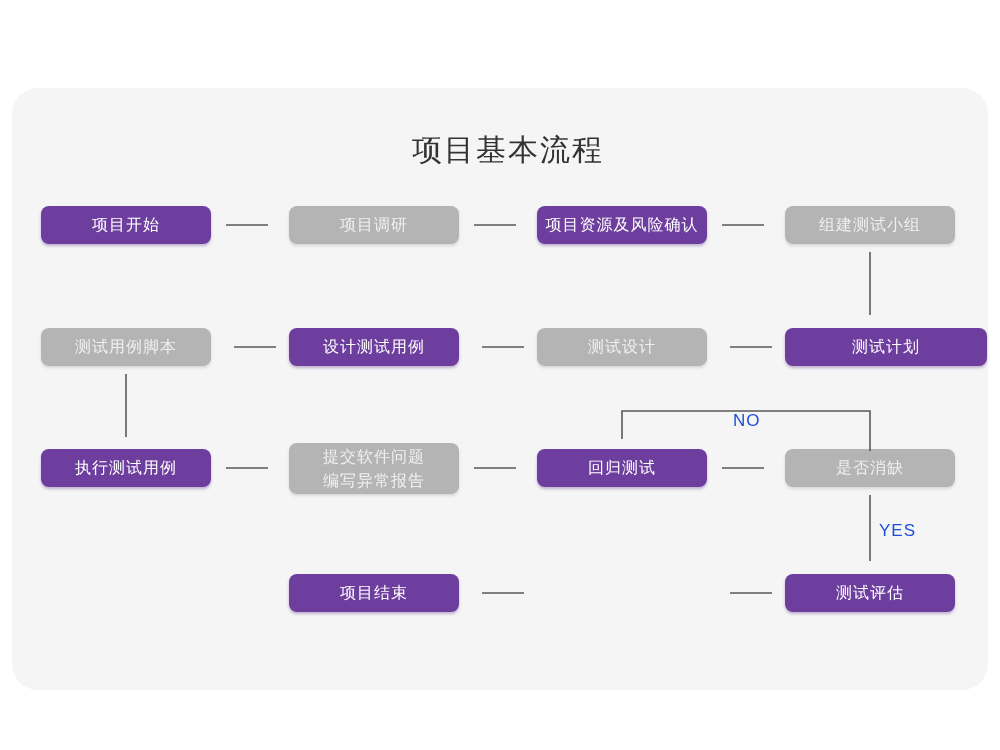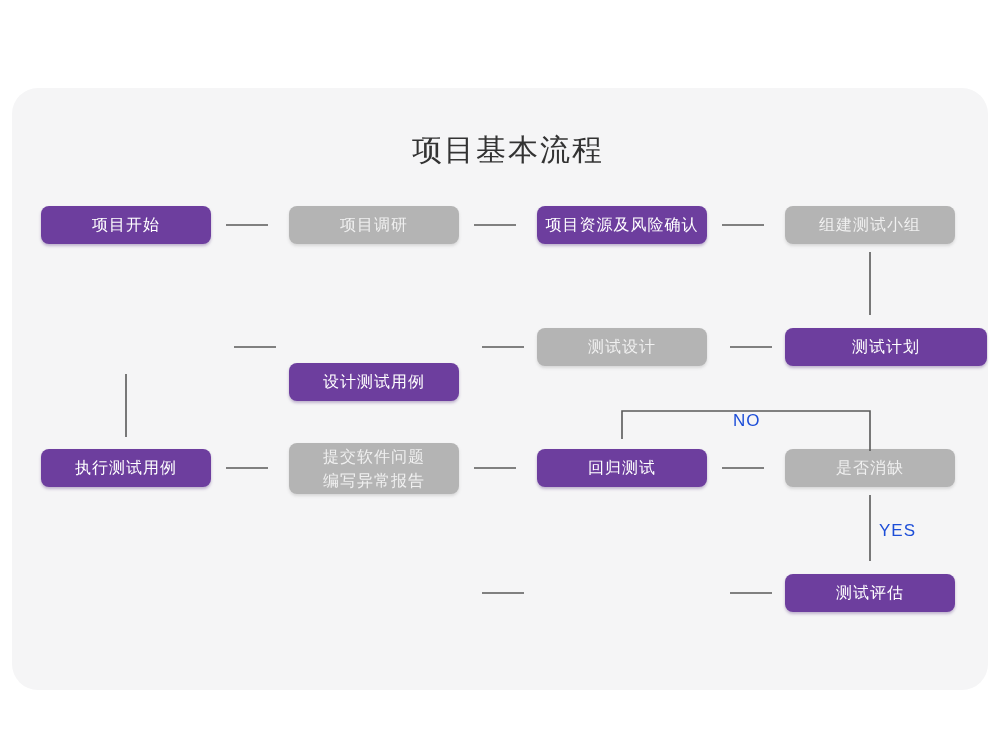--- a/index.html
+++ b/index.html
@@ -122,29 +122,30 @@
 
   <div class="node gray" style="left:785px; top:206px; width:170px; height:38px;">组建测试小组</div>
 
   <div class="conn" style="left:862px; top:252px;">
     <svg width="20" height="72" viewBox="0 0 20 72">
       <line x1="8" y1="0" x2="8" y2="63"></line>
       <polyline points="2,54 8,66 14,54" fill="none"></polyline>
     </svg>
   </div>
 
+  <div class="node gray" style="left:41px; top:328px; width:170px; height:38px;">测试用例脚本</div>
 
   <div class="conn" style="left:226px; top:335px;">
     <svg width="50" height="24" viewBox="0 0 50 24">
       <line x1="8" y1="12" x2="50" y2="12"></line>
       <polyline points="17,5 6,12 17,19" fill="none"></polyline>
     </svg>
   </div>
 
-  <div class="node purple" style="left:289px; top:328px; width:170px; height:38px;margin-top:35px;">设计测试用例</div>
+  <div class="node purple" style="left:289px; top:328px; width:170px; height:38px;">设计测试用例</div>
 
   <div class="conn" style="left:474px; top:335px;">
     <svg width="50" height="24" viewBox="0 0 50 24">
       <line x1="8" y1="12" x2="50" y2="12"></line>
       <polyline points="17,5 6,12 17,19" fill="none"></polyline>
     </svg>
   </div>
 
   <div class="node gray" style="left:537px; top:328px; width:170px; height:38px;">测试设计</div>
 
@@ -203,20 +204,21 @@
   <div class="edge-label" style="left:733px; top:411px;">NO</div>
 
   <div class="conn" style="left:862px; top:495px;">
     <svg width="20" height="76" viewBox="0 0 20 76">
       <line x1="8" y1="0" x2="8" y2="66"></line>
       <polyline points="2,57 8,69 14,57" fill="none"></polyline>
     </svg>
   </div>
   <div class="edge-label" style="left:879px; top:521px;">YES</div>
 
+  <div class="node purple" style="left:289px; top:574px; width:170px; height:38px;">项目结束</div>
 
   <div class="conn" style="left:474px; top:581px;">
     <svg width="50" height="24" viewBox="0 0 50 24">
       <line x1="8" y1="12" x2="50" y2="12"></line>
       <polyline points="17,5 6,12 17,19" fill="none"></polyline>
     </svg>
   </div>
 
 
   <div class="conn" style="left:722px; top:581px;">

